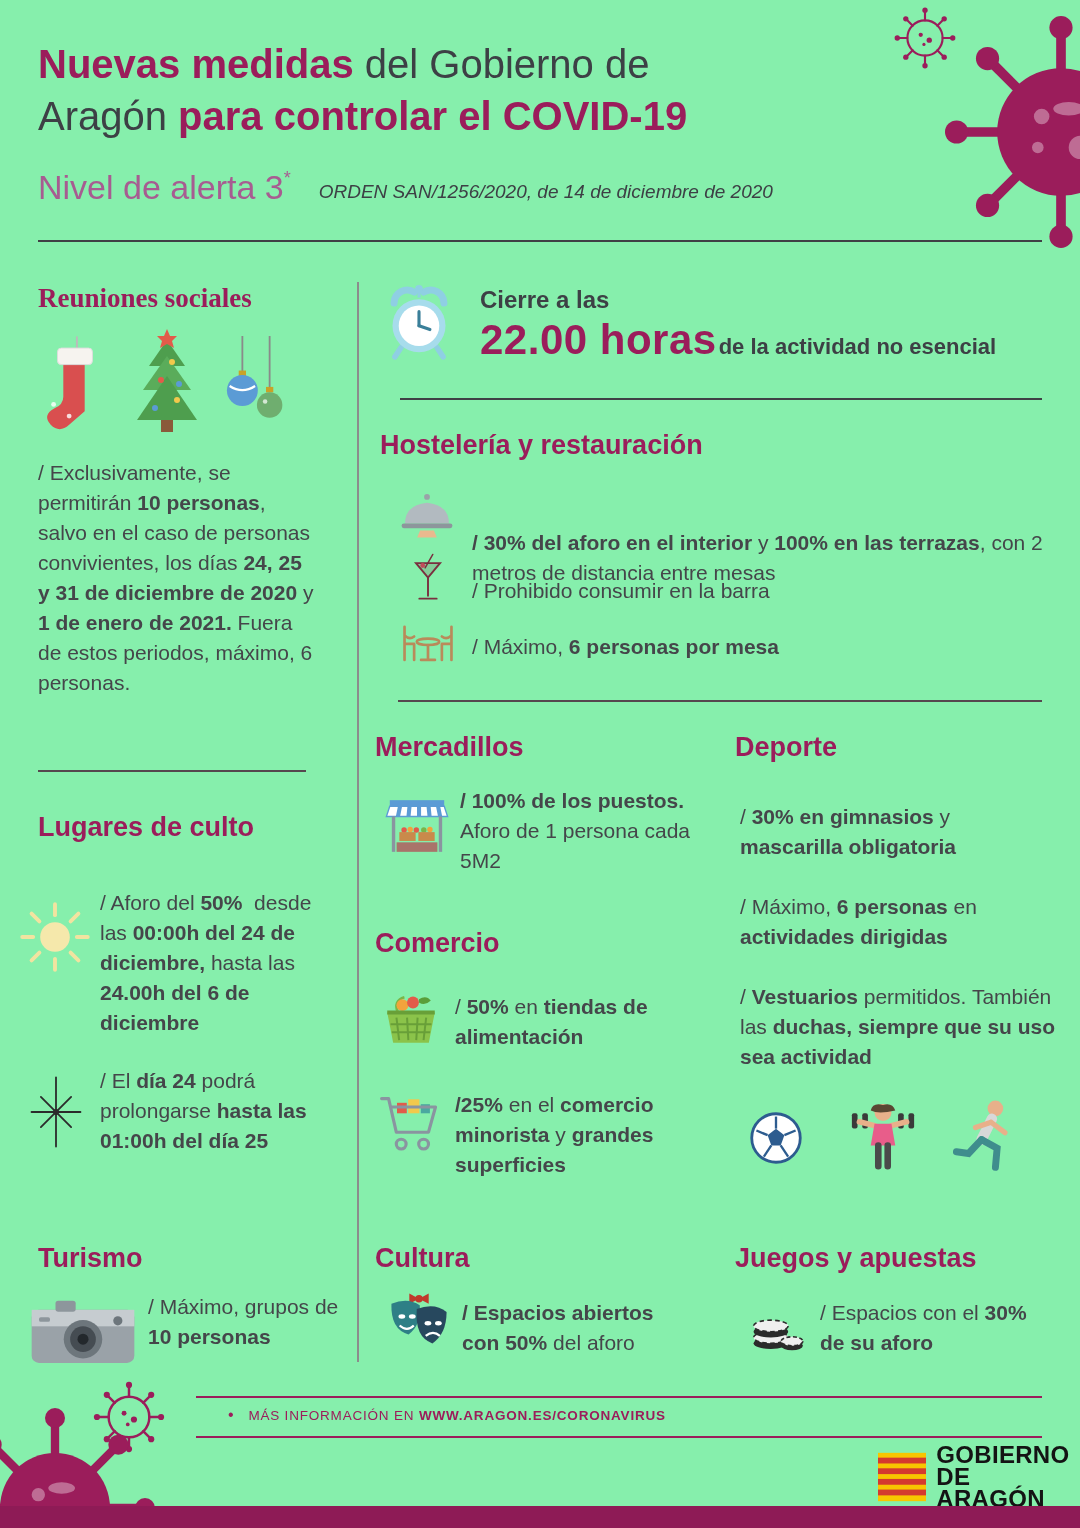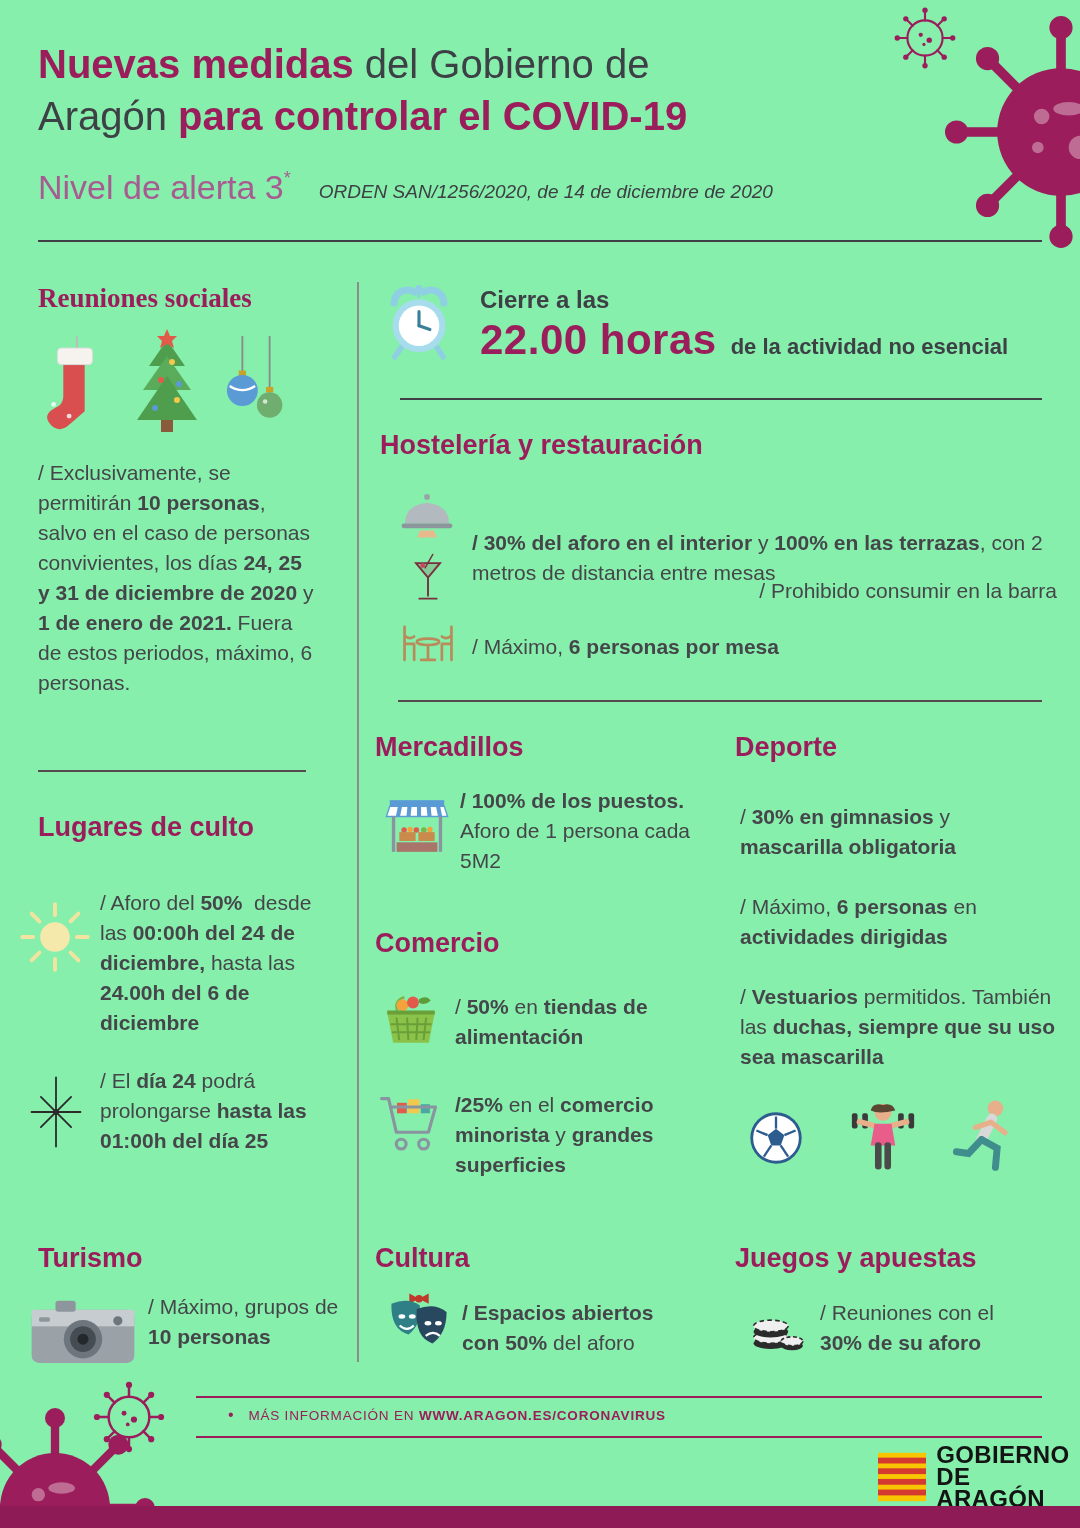--- a/index.html
+++ b/index.html
@@ -26,21 +26,21 @@
 
   .hr-dark{background:#3f4045;height:2px;}
   .hr-mid{background:#55484e;height:1.5px;}
   .hr-accent{background:var(--accent);height:1.5px;}
   .vline{width:1.5px;background:#8c8c8c;}
 
   .h2{font-size:27px;font-weight:700;color:var(--accent);}
   .txt{font-size:21px;line-height:30px;color:var(--body);}
 
   .closure-prefix{font-size:24px;font-weight:700;color:var(--ink);}
-  .closure-line2{display:flex;align-items:baseline;gap:14px;margin-top:2px;}
+  .closure-line2{display:flex;align-items:baseline;gap:2px;margin-top:2px;}
   .closure-time{font-size:42px;font-weight:700;color:var(--accent);letter-spacing:0.5px;}
   .closure-suffix{font-size:22px;font-weight:700;color:var(--ink);}
 
   .footer-info{display:flex;align-items:center;gap:14px;color:var(--accent);font-size:13.5px;letter-spacing:0.8px;}
   .footer-bullet{font-size:16px;}
   .logo{display:flex;align-items:center;gap:10px;}
   .logo-text{font-size:24px;line-height:22px;font-weight:700;color:#141414;letter-spacing:0.3px;}
   .bottom-bar{left:0;top:1506px;width:1080px;height:22px;background:var(--bar);}
   .icon svg{display:block;width:100%;height:100%;}
 </style>
@@ -251,21 +251,21 @@
 
   <span class="abs icon" style="left:404px;top:548px;width:48px;height:60px;">
     <svg viewBox="0 0 100 110">
         <path d="M25 24 L75 24 L50 54 Z" fill="#7a2f3f" fill-opacity="0.18" stroke="#7a2f3f" stroke-width="4"></path>
         <line x1="50" y1="54" x2="50" y2="92" stroke="#7a2f3f" stroke-width="4" stroke-linecap="round"></line>
         <line x1="32" y1="98" x2="68" y2="98" stroke="#7a2f3f" stroke-width="4" stroke-linecap="round"></line>
         <line x1="60" y1="6" x2="44" y2="34" stroke="#7a2f3f" stroke-width="3" stroke-linecap="round"></line>
         <circle cx="39" cy="29" r="5" fill="#c24a5a"></circle>
       </svg>
   </span>
-  <div class="abs txt rich" style="left:472px;top:576px;width:585px;text-align:right;"><span>/ Prohibido consumir en la barra</span></div>
+  <div class="abs txt rich" style="left:472px;top:576px;width:585px;"><span>/ Prohibido consumir en la barra</span></div>
 
   <span class="abs icon" style="left:396px;top:618px;width:64px;height:54px;">
     <svg viewBox="0 0 120 100">
         <g stroke="#b98a5a" stroke-width="5" fill="none" stroke-linecap="round">
           <path d="M16 16 v62 M16 48 h18 M34 48 v30 M16 32 q9 9 18 2"></path>
           <path d="M104 16 v62 M104 48 h-18 M86 48 v30 M104 32 q-9 9 -18 2"></path>
           <ellipse cx="60" cy="44" rx="21" ry="6"></ellipse>
           <path d="M60 50 v28 M47 78 h26"></path>
         </g>
       </svg>
@@ -323,21 +323,21 @@
         <path d="M8 18 h10 l11 48 h46 l10 -36 h-62" fill="none" stroke="#8a94a0" stroke-width="4.5" stroke-linecap="round" stroke-linejoin="round"></path>
         <circle cx="36" cy="83" r="7" fill="none" stroke="#8a94a0" stroke-width="4.5"></circle>
         <circle cx="68" cy="83" r="7" fill="none" stroke="#8a94a0" stroke-width="4.5"></circle>
       </svg>
   </span>
   <div class="abs txt rich" style="left:455px;top:1090px;width:252px;"><span class="b">/25%</span><span> en el </span><span class="b">comercio minorista</span><span> y </span><span class="b">grandes superficies</span></div>
 
   <div class="abs h2" style="left:735px;top:732px;">Deporte</div>
   <div class="abs txt rich" style="left:740px;top:802px;width:312px;"><span>/ </span><span class="b">30% en gimnasios</span><span> y </span><span class="b">mascarilla obligatoria</span></div>
   <div class="abs txt rich" style="left:740px;top:892px;width:312px;"><span>/ Máximo, </span><span class="b">6 personas</span><span> en </span><span class="b">actividades dirigidas</span></div>
-  <div class="abs txt rich" style="left:740px;top:982px;width:322px;"><span>/ </span><span class="b">Vestuarios</span><span> permitidos. También las </span><span class="b">duchas, siempre que su uso sea mascarilla</span></div>
+  <div class="abs txt rich" style="left:740px;top:982px;width:322px;"><span>/ </span><span class="b">Vestuarios</span><span> permitidos. También las </span><span class="b">duchas, siempre que su uso sea actividad</span></div>
 
   <span class="abs icon" style="left:748px;top:1110px;width:56px;height:56px;">
     <svg viewBox="0 0 60 60">
         <circle cx="30" cy="30" r="26" fill="#fff" stroke="#2d5c8f" stroke-width="3"></circle>
         <polygon points="30,20 39,27 35,38 25,38 21,27" fill="#2d5c8f"></polygon>
         <g stroke="#2d5c8f" stroke-width="2.5">
           <line x1="30" y1="20" x2="30" y2="7"></line>
           <line x1="39" y1="27" x2="51" y2="22"></line>
           <line x1="35" y1="38" x2="43" y2="50"></line>
           <line x1="25" y1="38" x2="17" y2="50"></line>
@@ -391,21 +391,21 @@
   <span class="abs icon" style="left:742px;top:1292px;width:68px;height:64px;">
     <svg viewBox="0 0 100 100">
         <ellipse cx="42" cy="80" rx="27" ry="9" fill="#2b2b2b"></ellipse>
         <ellipse cx="42" cy="71" rx="27" ry="9" fill="#efefef" stroke="#2b2b2b" stroke-width="2.5" stroke-dasharray="7 5"></ellipse>
         <ellipse cx="42" cy="62" rx="27" ry="9" fill="#2b2b2b"></ellipse>
         <ellipse cx="42" cy="53" rx="27" ry="9" fill="#efefef" stroke="#2b2b2b" stroke-width="2.5" stroke-dasharray="7 5"></ellipse>
         <ellipse cx="75" cy="84" rx="17" ry="7" fill="#2b2b2b"></ellipse>
         <ellipse cx="75" cy="77" rx="17" ry="7" fill="#efefef" stroke="#2b2b2b" stroke-width="2.5" stroke-dasharray="6 4"></ellipse>
       </svg>
   </span>
-  <div class="abs txt rich" style="left:820px;top:1298px;width:220px;"><span>/ Reuniones con el </span><span class="b">30% de su aforo</span></div>
+  <div class="abs txt rich" style="left:820px;top:1298px;width:220px;"><span>/ Espacios con el </span><span class="b">30% de su aforo</span></div>
 
   <div class="abs hr-accent" style="left:196px;top:1396px;width:846px;"></div>
   <div class="abs footer-info" style="left:228px;top:1406px;">
     <span class="footer-bullet">•</span>
     <span><span>MÁS INFORMACIÓN EN </span><span class="b">WWW.ARAGON.ES/CORONAVIRUS</span></span>
   </div>
   <div class="abs hr-accent" style="left:196px;top:1436px;width:846px;"></div>
 
   <span class="abs icon" style="left:92px;top:1380px;width:74px;height:74px;">
     <svg viewBox="0 0 120 120">

